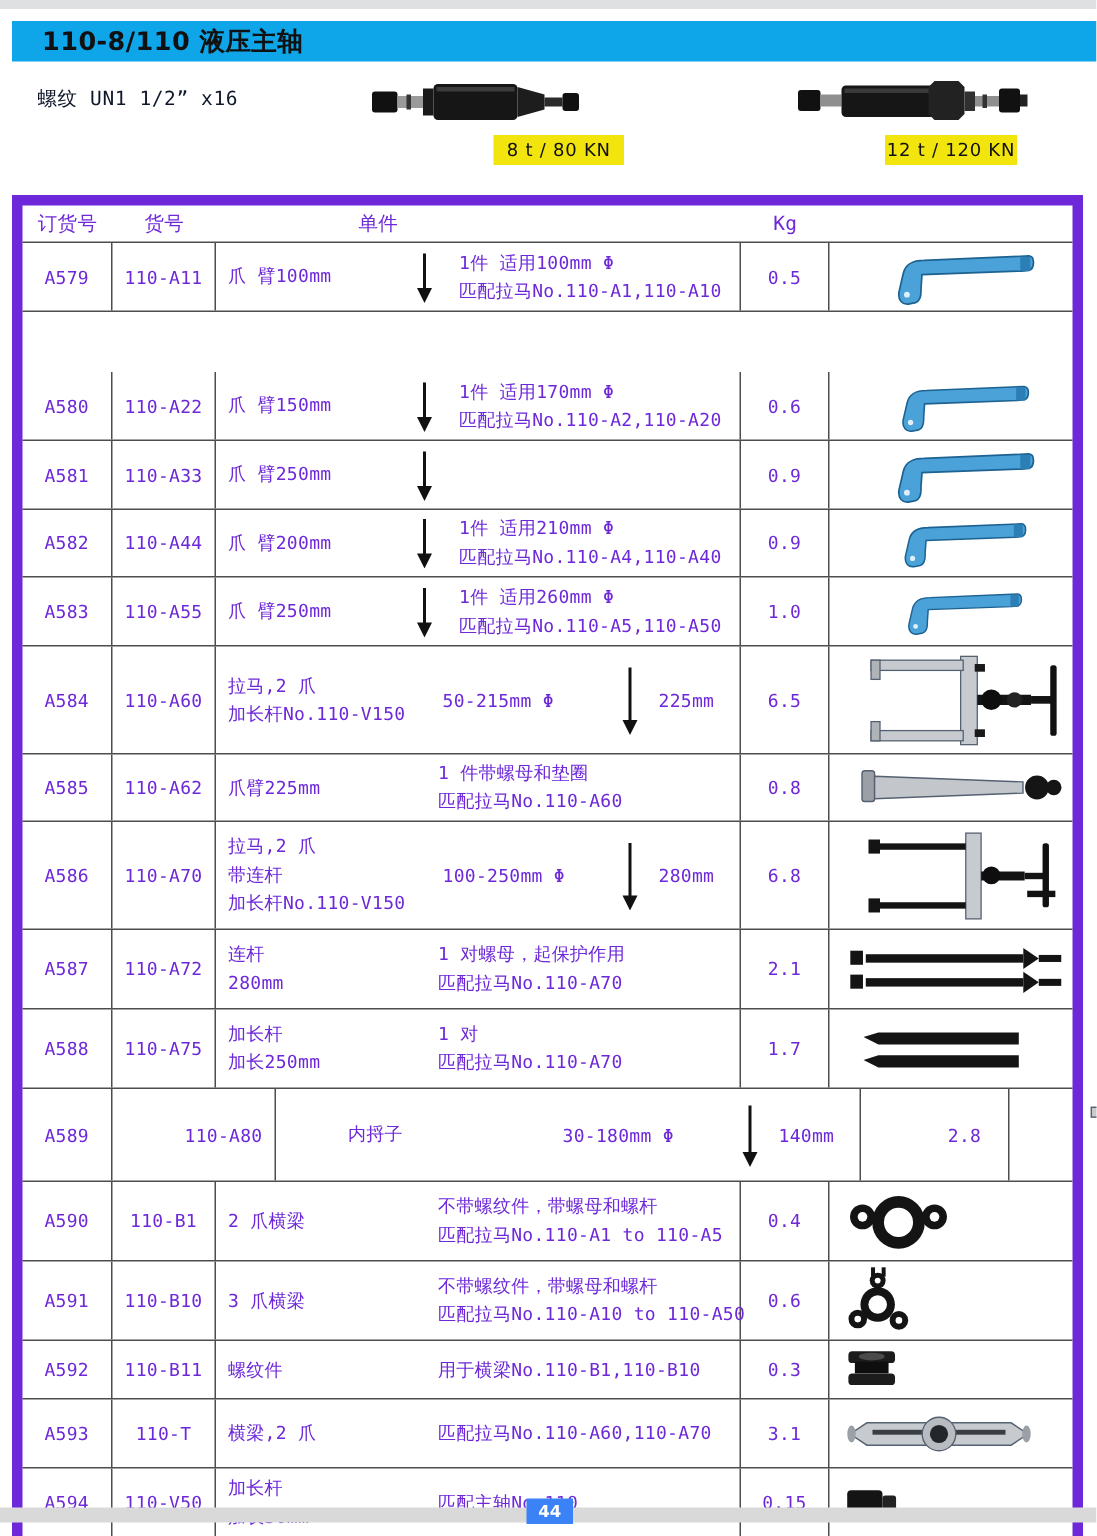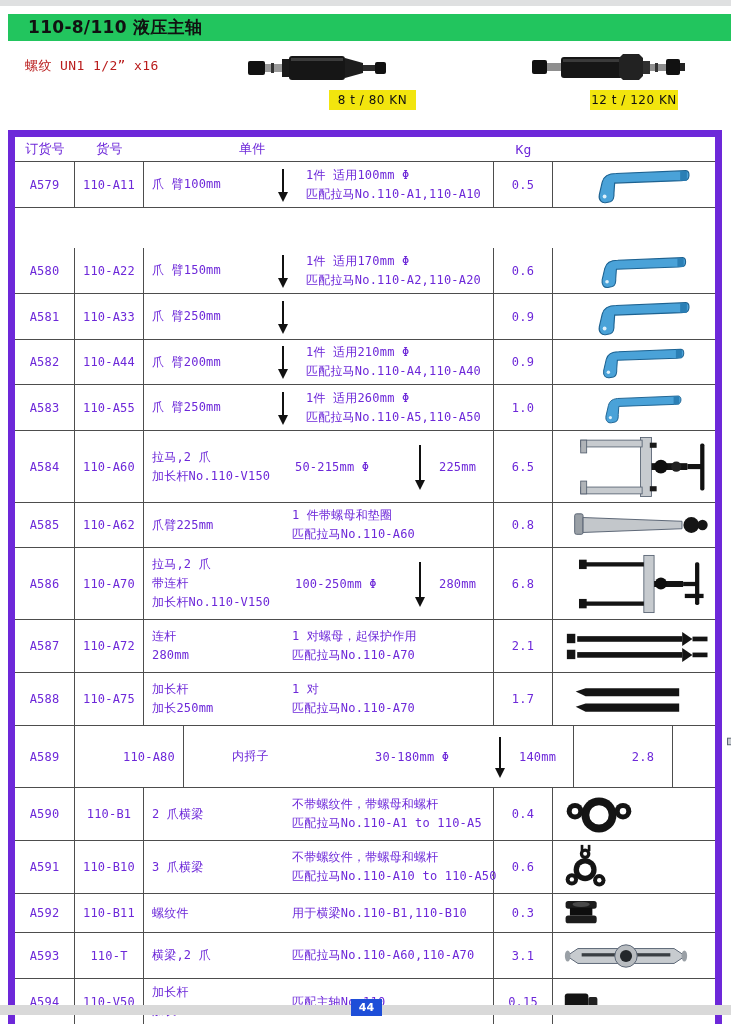--- a/index.html
+++ b/index.html
@@ -4,25 +4,25 @@
 <style>
   html,body{margin:0;padding:0;}
   body{
     width:731px;height:1024px;position:relative;background:#ffffff;
     font-family:"DejaVu Sans",sans-serif;color:#1f1f1f;overflow:hidden;
   }
   .mono{font-family:"DejaVu Sans Mono","DejaVu Sans",sans-serif;}
   
   .top-strip{position:absolute;left:0;top:0;width:731px;height:6px;background:#dfe0e1;}
   .title-bar{
-    position:absolute;left:8px;top:14px;width:723px;height:27px;background:#22c55e;
+    position:absolute;left:8px;top:14px;width:723px;height:27px;background:#0ea5e9;
     display:flex;align-items:center;padding-left:20px;box-sizing:border-box;
   }
   .title-bar h1{margin:0;font-size:17px;font-weight:bold;color:#111;letter-spacing:.3px;}
-  .thread{position:absolute;left:25px;top:57px;font-size:13px;color:#b91c1c;letter-spacing:.4px;}
+  .thread{position:absolute;left:25px;top:57px;font-size:13px;color:#0f172a;letter-spacing:.4px;}
   .spindle{position:absolute;}
   .force-label{
     position:absolute;height:20px;background:#f2e50e;color:#111;font-size:12px;
     display:flex;align-items:center;justify-content:center;letter-spacing:.5px;margin-left:44px;
   }
   
   .tbl{
     position:absolute;left:8px;top:130px;width:714px;border:7px solid #6d28d9;
     box-sizing:border-box;font-size:12px;color:#6d28d9;letter-spacing:.2px;
   }
@@ -42,21 +42,21 @@
   .nmC{width:140px;}
   .arrow-wrap{flex:none;width:26px;display:flex;justify-content:center;align-items:center;}
   .desc{flex:1;min-width:0;}
   .descA{padding-left:10px;}
   .range{flex:none;width:112px;white-space:nowrap;}
   .size{flex:1;white-space:nowrap;padding-left:6px;}
   .img-left{justify-content:flex-start;padding-left:10px;}
   
   .footer-bar{position:absolute;left:0;top:1005px;width:731px;height:10px;background:#d9d9d9;}
   .page-badge{
-    position:absolute;left:351px;top:999px;width:31px;height:17px;background:#1d4ed8;
+    position:absolute;left:351px;top:999px;width:31px;height:17px;background:#3b82f6;
     color:#fff;font-size:11px;font-weight:bold;display:flex;align-items:center;justify-content:center;
   }
 </style>
 </head>
 <body>
 
 <div class="top-strip"></div>
 
 <div class="title-bar">
   <h1>110-8/110 液压主轴</h1>

